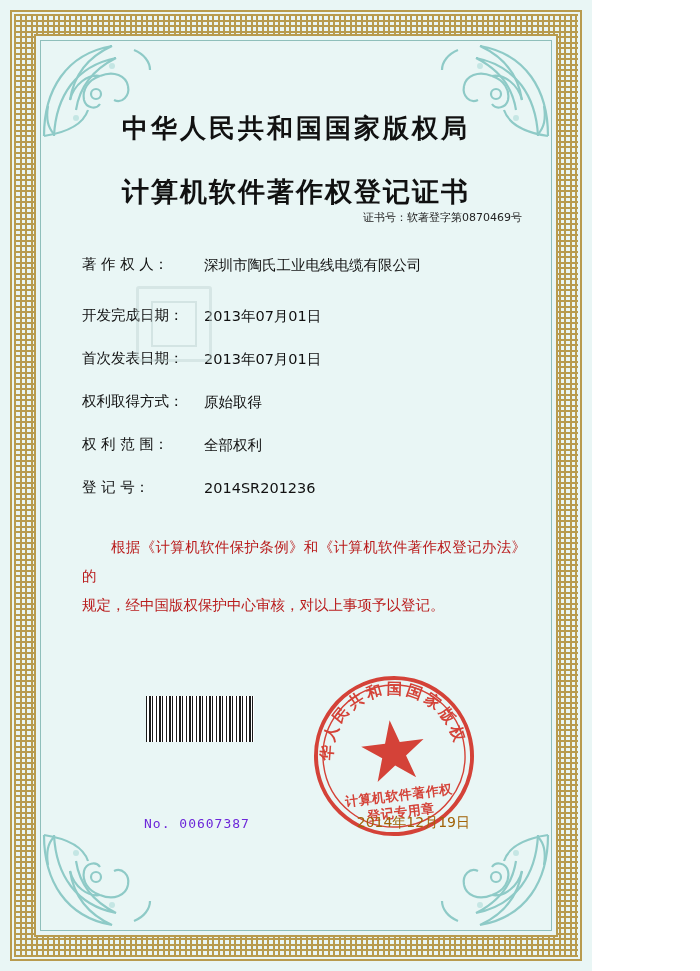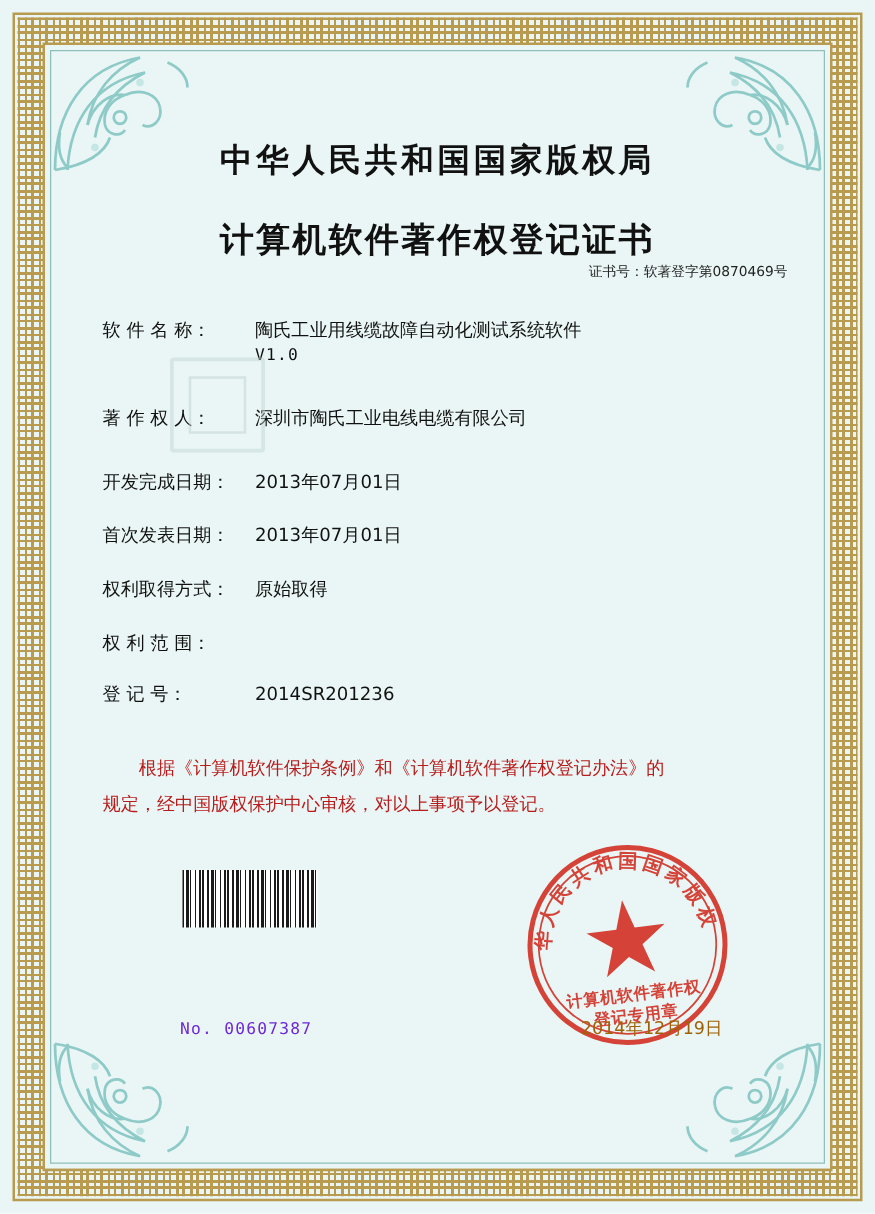--- a/index.html
+++ b/index.html
@@ -9,21 +9,21 @@
   }
   body {
     width: 700px;
     height: 971px;
     font-family: "Liberation Serif", serif;
     overflow: hidden;
   }
 
   .certificate {
     position: relative;
-    width: 700px;
+    width: 592px;
     height: 971px;
     background: #e9f6f5;
     box-sizing: border-box;
     overflow: hidden;
     padding-left: 17px;
   }
 
   
   .border-outer {
     position: absolute;
@@ -303,27 +303,20 @@
   </svg>
 
   <div class="content">
 
     <div class="watermark"></div>
 
     <div class="title-main">中华人民共和国国家版权局</div>
     <div class="title-sub">计算机软件著作权登记证书</div>
     <div class="cert-no">证书号：软著登字第0870469号</div>
 
-    <div class="field field-gap">
-      <div class="label">软 件 名 称：</div>
-      <div class="value">
-        <span>陶氏工业用线缆故障自动化测试系统软件</span>
-        <span class="line2">V1.0</span>
-      </div>
-    </div>
 
     <div class="field field-gap">
       <div class="label">著 作 权 人：</div>
       <div class="value">深圳市陶氏工业电线电缆有限公司</div>
     </div>
 
     <div class="field field-gap">
       <div class="label">开发完成日期：</div>
       <div class="value">2013年07月01日</div>
     </div>
@@ -333,20 +326,21 @@
       <div class="value">2013年07月01日</div>
     </div>
 
     <div class="field tight">
       <div class="label">权利取得方式：</div>
       <div class="value">原始取得</div>
     </div>
 
     <div class="field tight">
       <div class="label">权 利 范 围：</div>
+      <div class="value">全部权利</div>
     </div>
 
     <div class="field tight">
       <div class="label">登 记 号：</div>
       <div class="value">2014SR201236</div>
     </div>
 
     <div class="statement">
       <p class="indent">根据《计算机软件保护条例》和《计算机软件著作权登记办法》的</p>
       <p>规定，经中国版权保护中心审核，对以上事项予以登记。</p>

